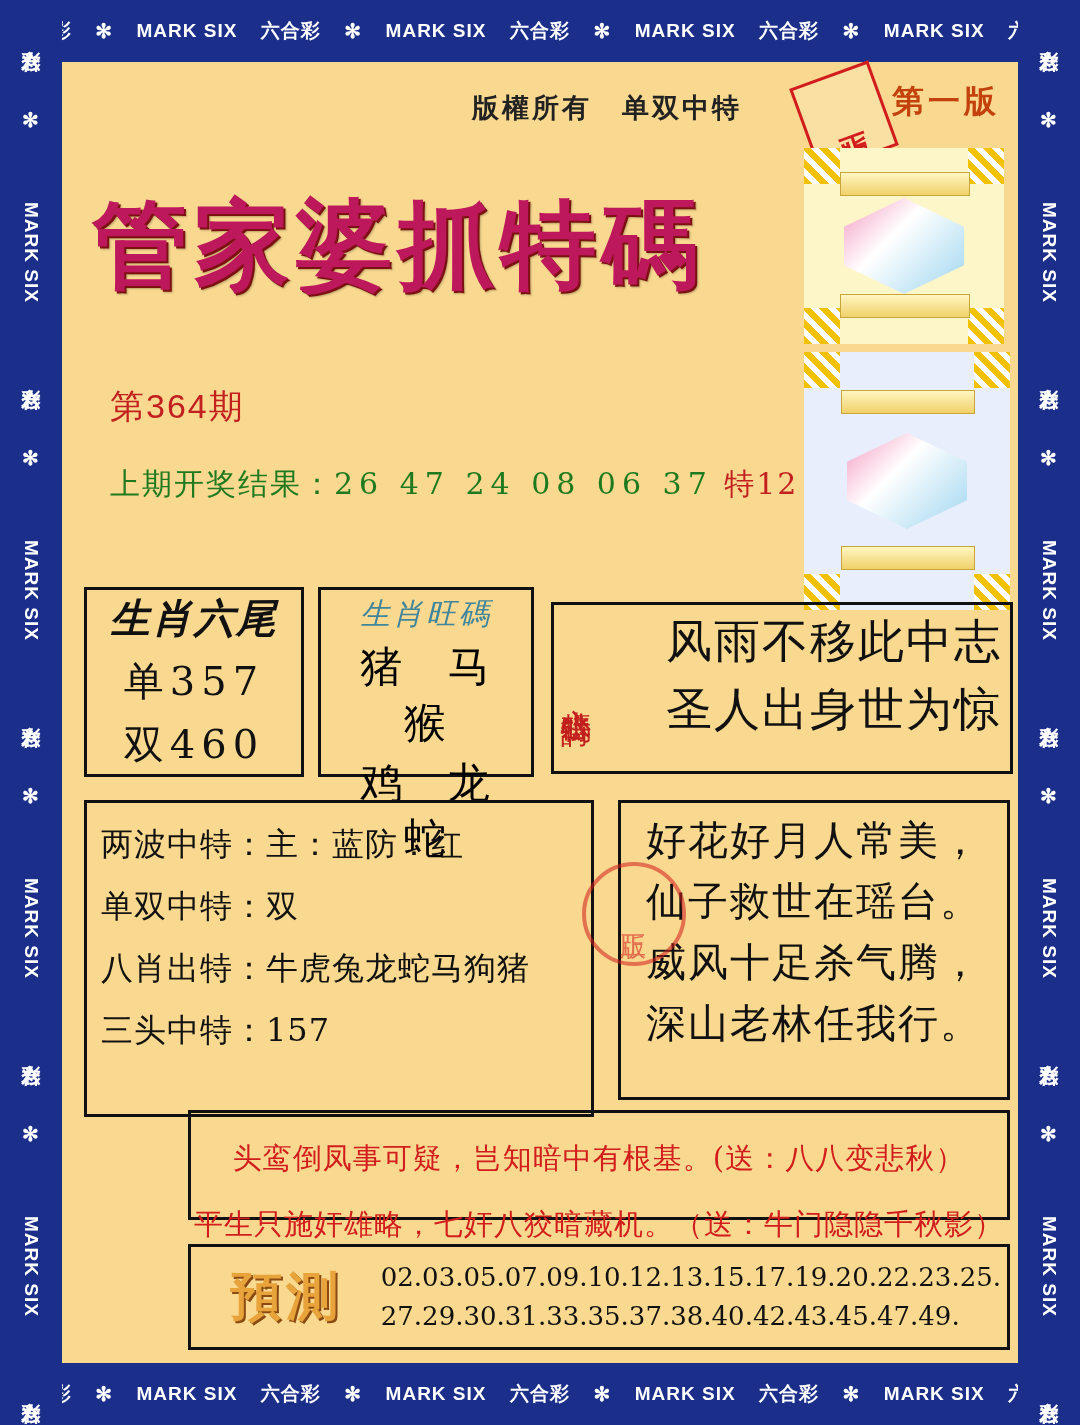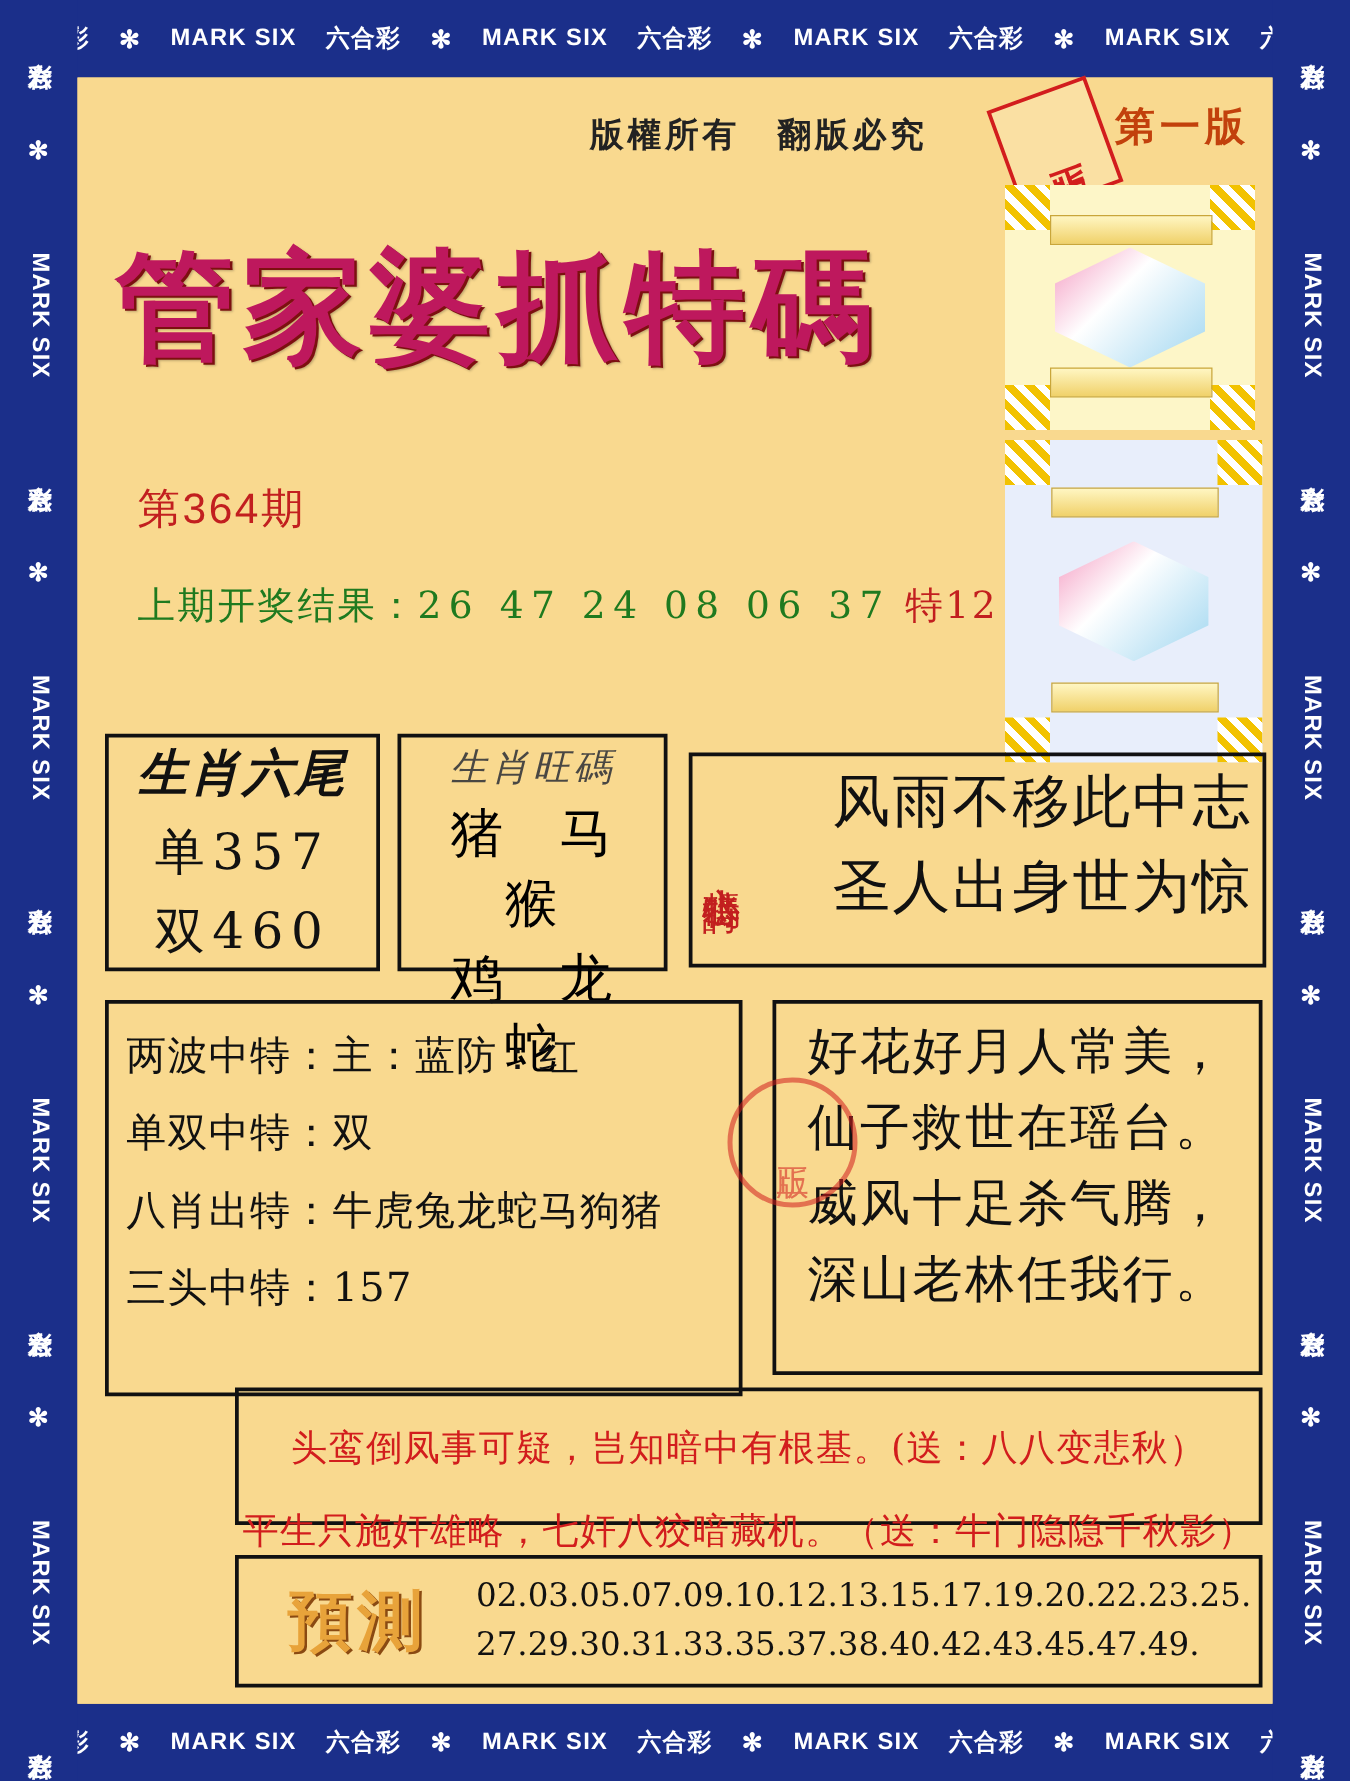--- a/index.html
+++ b/index.html
@@ -205,21 +205,21 @@
     margin-top: 8px;
   }
 
   .box-wang {
     left: 256px; top: 525px; width: 216px; height: 190px;
     border: 3px solid #111111;
   }
   .box-wang .hdr {
     text-align: center;
     font-size: 30px;
-    color: #0f172a;
+    color: #0369a1;
     font-family: "DejaVu Serif", serif;
     margin-top: 4px;
     letter-spacing: 3px;
     font-style: italic;
     opacity: .75;
   }
   .box-wang .row {
     font-size: 42px;
     color: #000000;
     font-family: "DejaVu Serif", serif;
@@ -417,21 +417,21 @@
       <span class="tok mk">MARK SIX</span>
       <span class="tok mk">六合彩</span>
       <span class="flower">✻</span>
       <span class="tok mk">MARK SIX</span>
       <span class="tok mk">六合彩</span>
     </div>
   </div>
 
   <div class="page-inner">
 
-    <div class="copyright">版權所有　翻版必究</div>
+    <div class="copyright">版權所有　单双中特</div>
     <div class="stamp">正版</div>
     <div class="edition">第一版</div>
 
     <div class="main-title">管家婆抓特碼</div>
 
     <div class="issue">第364期</div>
 
     <div class="last-result">
       <span class="lbl">上期开奖结果：</span><span class="nums">26 47 24 08 06 37</span>
       <span class="special">特12</span>

